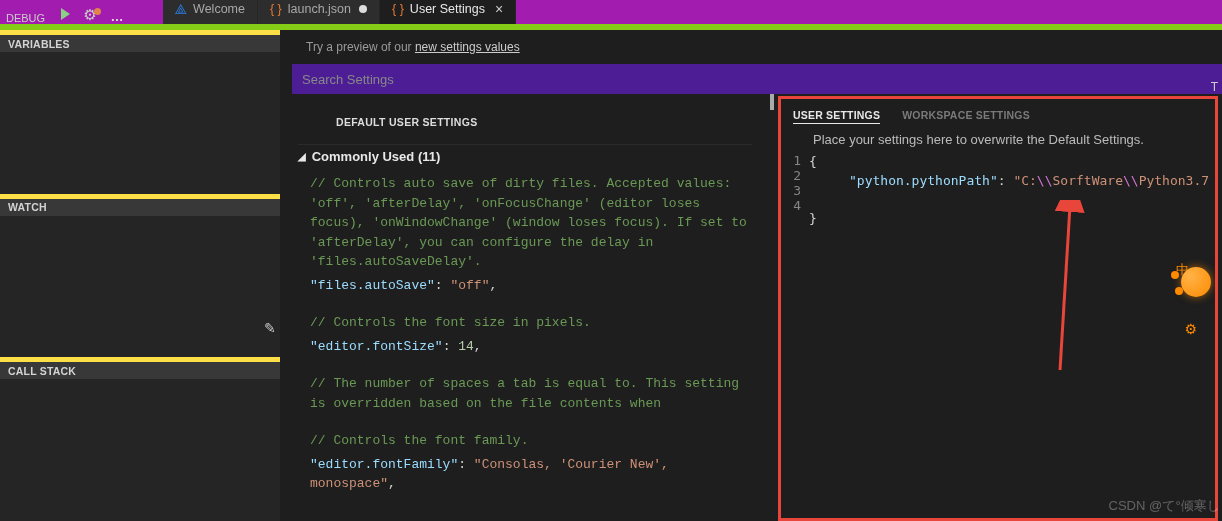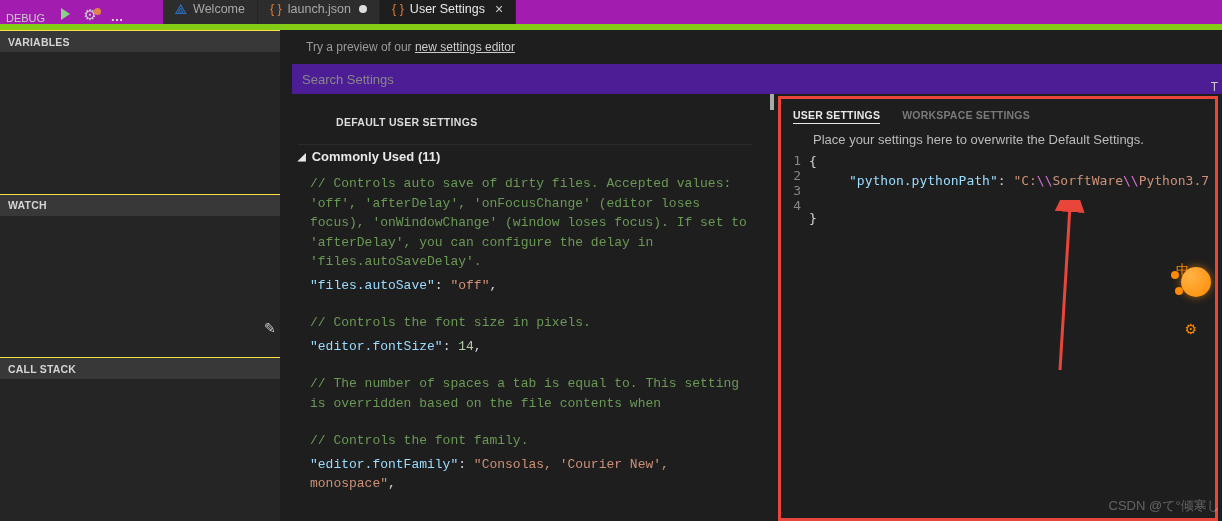--- a/index.html
+++ b/index.html
@@ -77,21 +77,21 @@
     .panel-head {
       height: 22px;
       background: #383838;
       color: #d4d4d4;
       font-size: 10.5px;
       font-weight: bold;
       letter-spacing: 0.2px;
       padding: 0 8px;
       display: flex;
       align-items: center;
-      border-top: 1px solid #fde047;
+      border-top: 5px solid #fde047;
     }
     .panel-body { flex: 1; }
     .variables-panel { height: 113px; }
     .watch-panel { height: 118px; }
     .callstack-panel { flex: 1; }
     .pencil {
       position: absolute;
       left: 264px;
       top: 320px;
       color: #ccc;
@@ -233,21 +233,21 @@
     <div class="panel-head">VARIABLES</div>
     <div class="panel-body variables-panel"></div>
     <div class="panel-head">WATCH</div>
     <div class="panel-body watch-panel"></div>
     <div class="panel-head">CALL STACK</div>
     <div class="panel-body callstack-panel"></div>
   </div>
 
   <div class="main">
     <div class="preview-line">
-      <span>Try a preview of our </span><a href="#">new settings editor</a>
+      <span>Try a preview of our </span><a href="#">new settings values</a>
     </div>
     <div class="search-bar">
       <span>Search Settings</span>
     </div>
     <span class="right-t">T</span>
 
     <div class="settings-split">
 
       <div class="left-settings">
         <div class="sec-head">DEFAULT USER SETTINGS</div>

